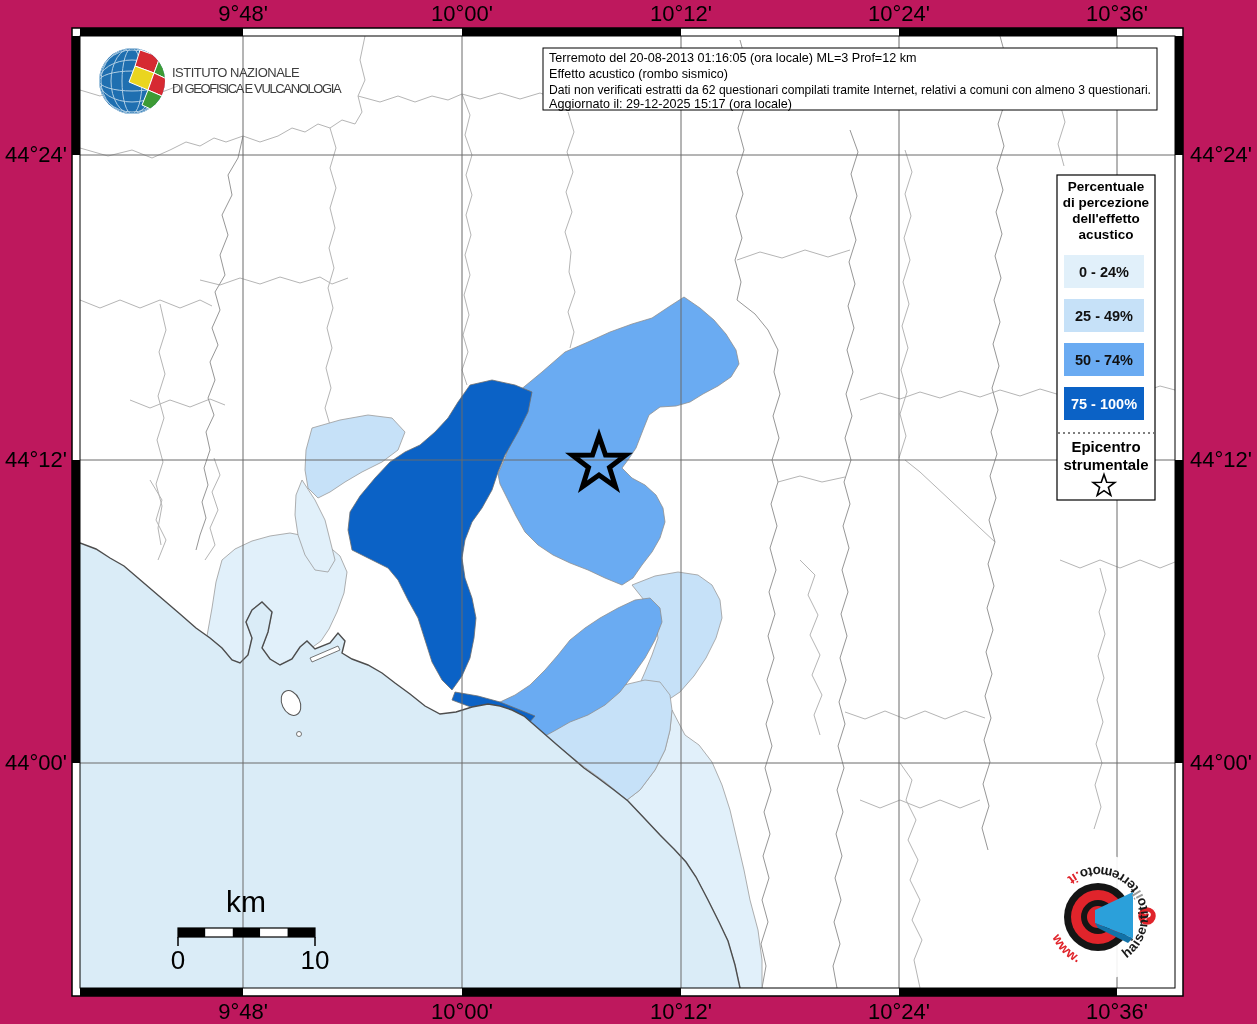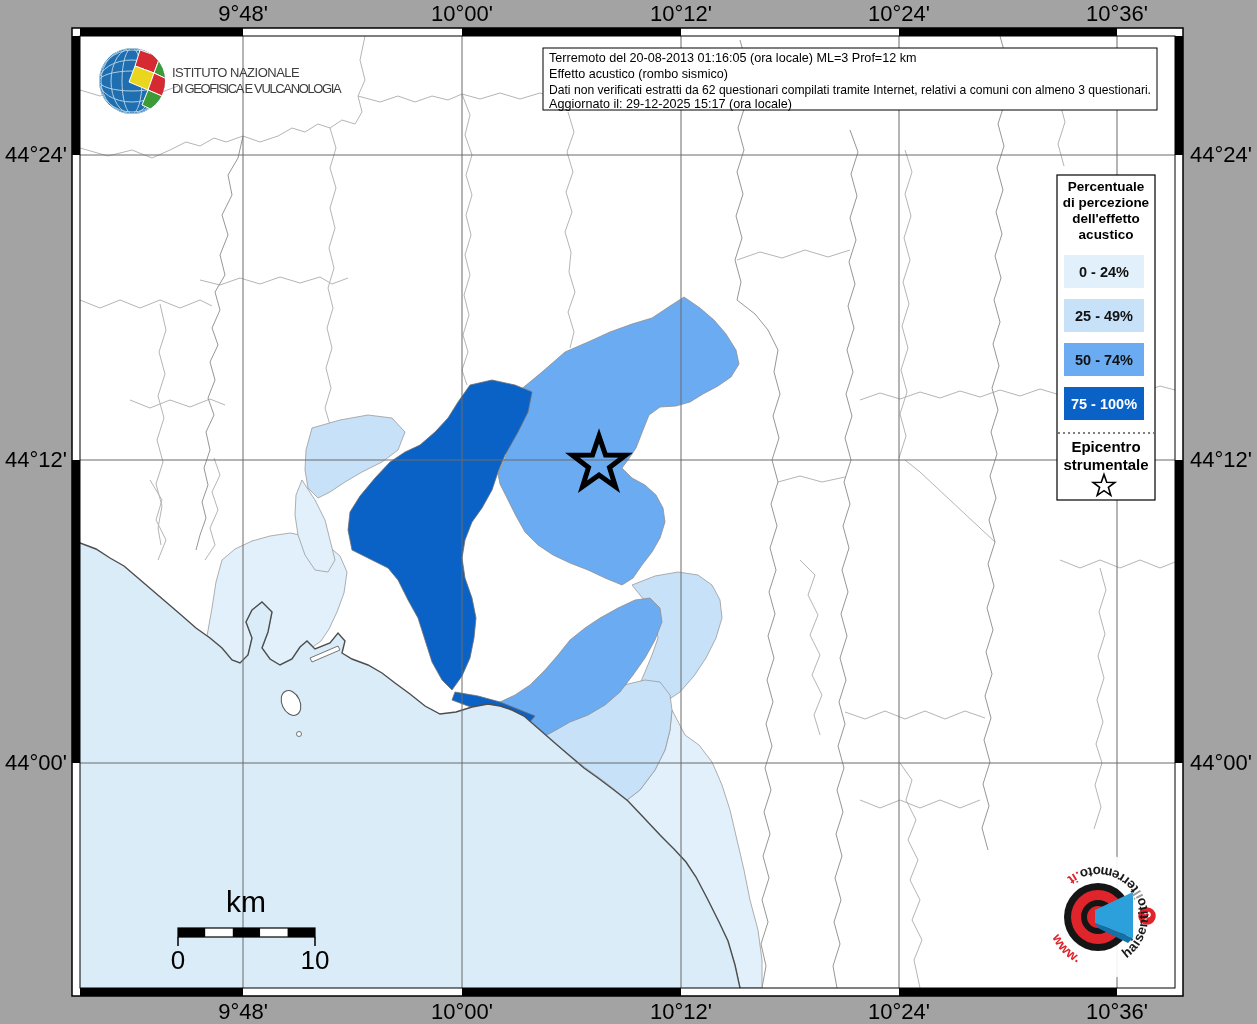--- a/index.html
+++ b/index.html
@@ -1,16 +1,16 @@
 <!DOCTYPE html>
 <html><head>
 <meta charset="utf-8">
 <style>
   html,body{margin:0;padding:0;background:#ffffff;}
-  #stage{position:relative;width:1257px;height:1024px;background:#a3a3a3;overflow:hidden;
+  #stage{position:relative;width:1257px;height:1024px;background:#be185d;overflow:hidden;
          font-family:"Liberation Sans",sans-serif;}
   svg{display:block;}
   text{font-family:"Liberation Sans",sans-serif;}
   .axis-label{font-size:22px;fill:#000;}
   .info-line{font-size:12.6px;fill:#000;}
   .legend-title{font-size:13.5px;font-weight:bold;fill:#000;}
   .legend-class{font-size:14.5px;font-weight:bold;}
   .legend-epi{font-size:15px;font-weight:bold;fill:#000;}
   .ingv-text{font-size:13px;fill:#3d3d3d;letter-spacing:.3px;}
   .sb-km{font-size:30px;fill:#000;}

